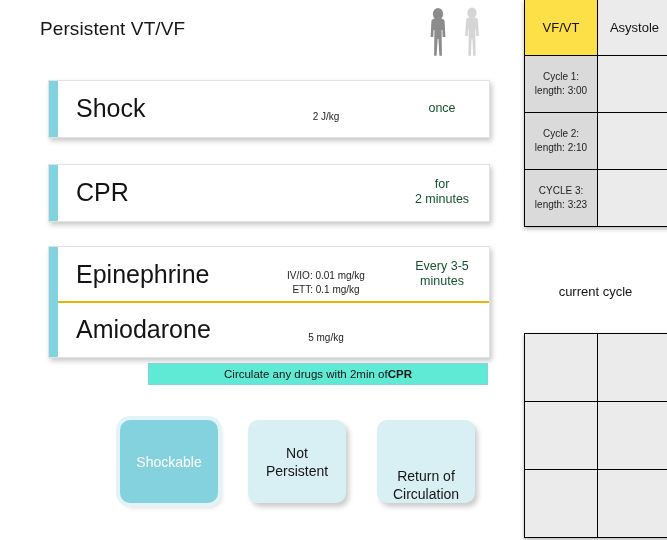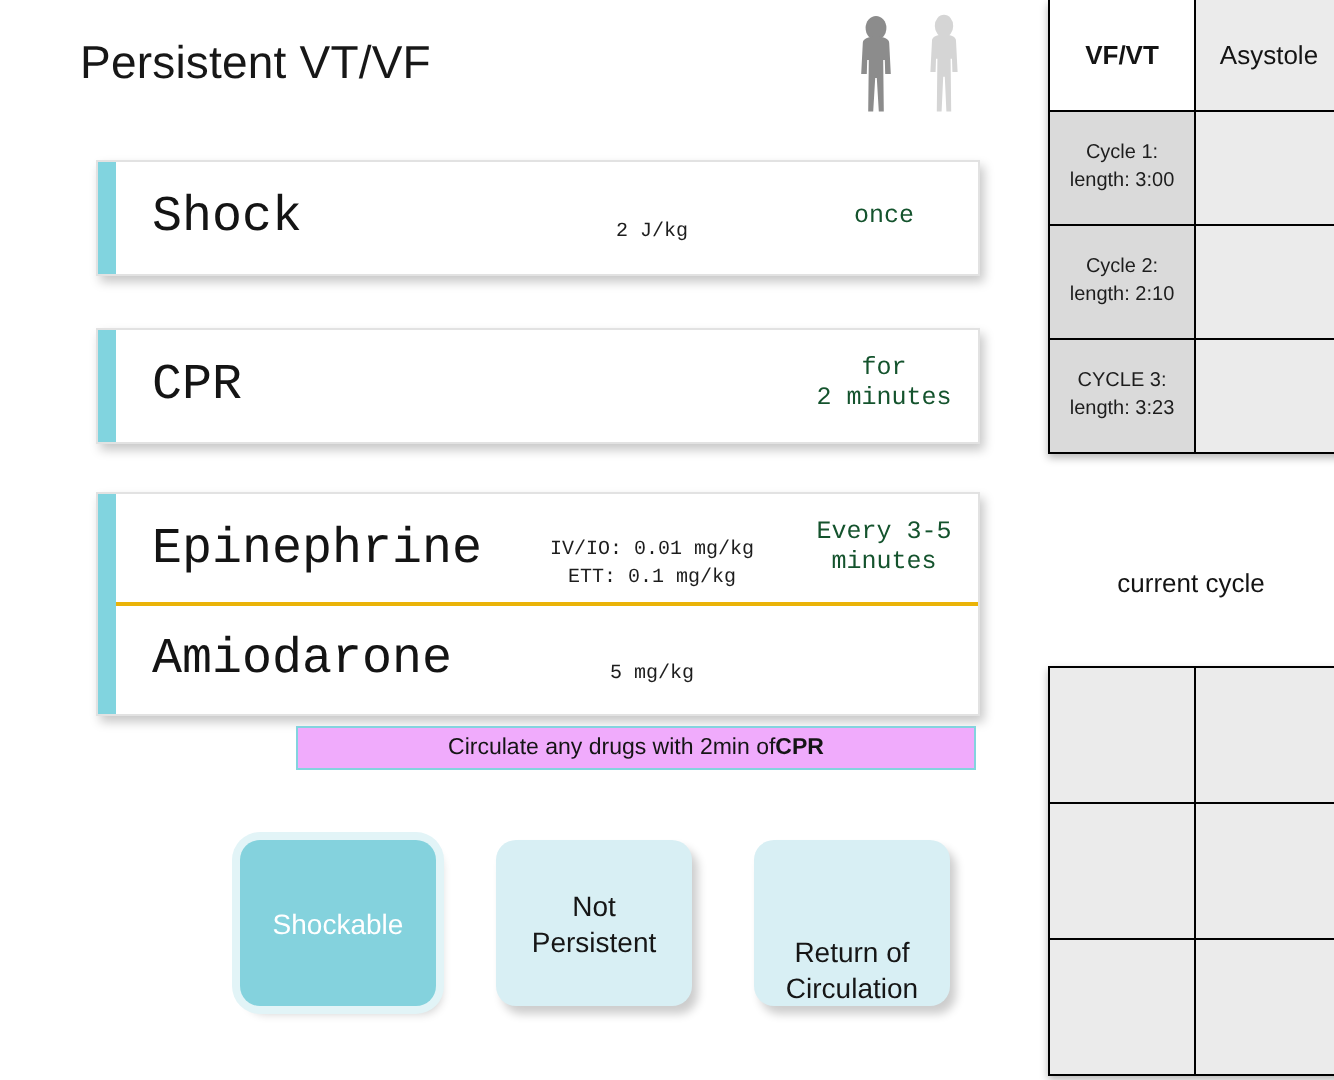--- a/index.html
+++ b/index.html
@@ -11,42 +11,42 @@
     overflow:hidden;
     position:relative;
   }
   .app{position:absolute;inset:0;}
 
   
   .left{position:absolute;left:0;top:0;width:520px;height:540px;}
 
   .page-title{
     position:absolute;left:40px;top:18px;
-    font-size:23px;letter-spacing:0.1px;color:#171717;
+    font-size:19px;letter-spacing:0.1px;color:#171717;
   }
 
   .patient-icons{
     position:absolute;left:422px;top:6px;
     width:78px;height:52px;
   }
   .patient-icons svg{display:block;}
 
   
   .card{
     position:absolute;left:48px;width:440px;
     background:#ffffff;
     border:1px solid #e2e2e2;
     box-shadow:2px 3px 5px rgba(0,0,0,0.22);
     display:flex;
     overflow:hidden;
   }
   .card .accent{
     width:9px;flex:0 0 9px;background:#81d4df;
   }
-  .card .rows{flex:1 1 auto;display:flex;flex-direction:column;font-family:Liberation Mono, monospace;}
+  .card .rows{flex:1 1 auto;display:flex;flex-direction:column;}
   .crow{
     display:flex;align-items:center;
     height:50px;
     padding:0 0 0 0;
     box-sizing:border-box;
   }
   .crow + .crow{border-top:2px solid #eab308;}
   .c-name{
     flex:0 0 175px;
     padding-left:18px;
@@ -79,21 +79,21 @@
   #card-cpr{top:164px;height:56px;}
   #card-cpr .crow{height:54px;}
   #card-drugs{top:246px;height:110px;}
   #card-drugs .crow{height:54px;}
 
   
   .note-banner{
     position:absolute;left:148px;top:363px;
     width:340px;height:22px;
     box-sizing:border-box;
-    background:#f0abfc;
+    background:#5eead4;
     border:1px solid #83d3de;
     display:flex;align-items:center;justify-content:center;
     font-size:11.5px;color:#151515;
   }
   .note-banner b{font-weight:700;}
 
   
   .btn{
     position:absolute;
     width:98px;height:83px;
@@ -136,21 +136,21 @@
   }
   .cycle-table col.c1{width:73px;}
   .cycle-table col.c2{width:74px;}
 
   #table-top{top:0;}
   #table-top th{
     height:55px;
     font-size:13px;font-weight:400;color:#141414;
     border-top:none;
   }
-  #table-top th.h-vfvt{background:#ffffff;font-weight:bold;}
+  #table-top th.h-vfvt{background:#fde047;}
   #table-top th.h-asys{background:#ebebeb;}
   #table-top td{
     height:56px;
     font-size:10px;line-height:14px;color:#1d1d1d;
     white-space:pre-line;
   }
   #table-top td.cycle-label{background:#dadada;}
   #table-top td.cycle-blank{background:#ebebeb;}
 
   .current-cycle-label{

